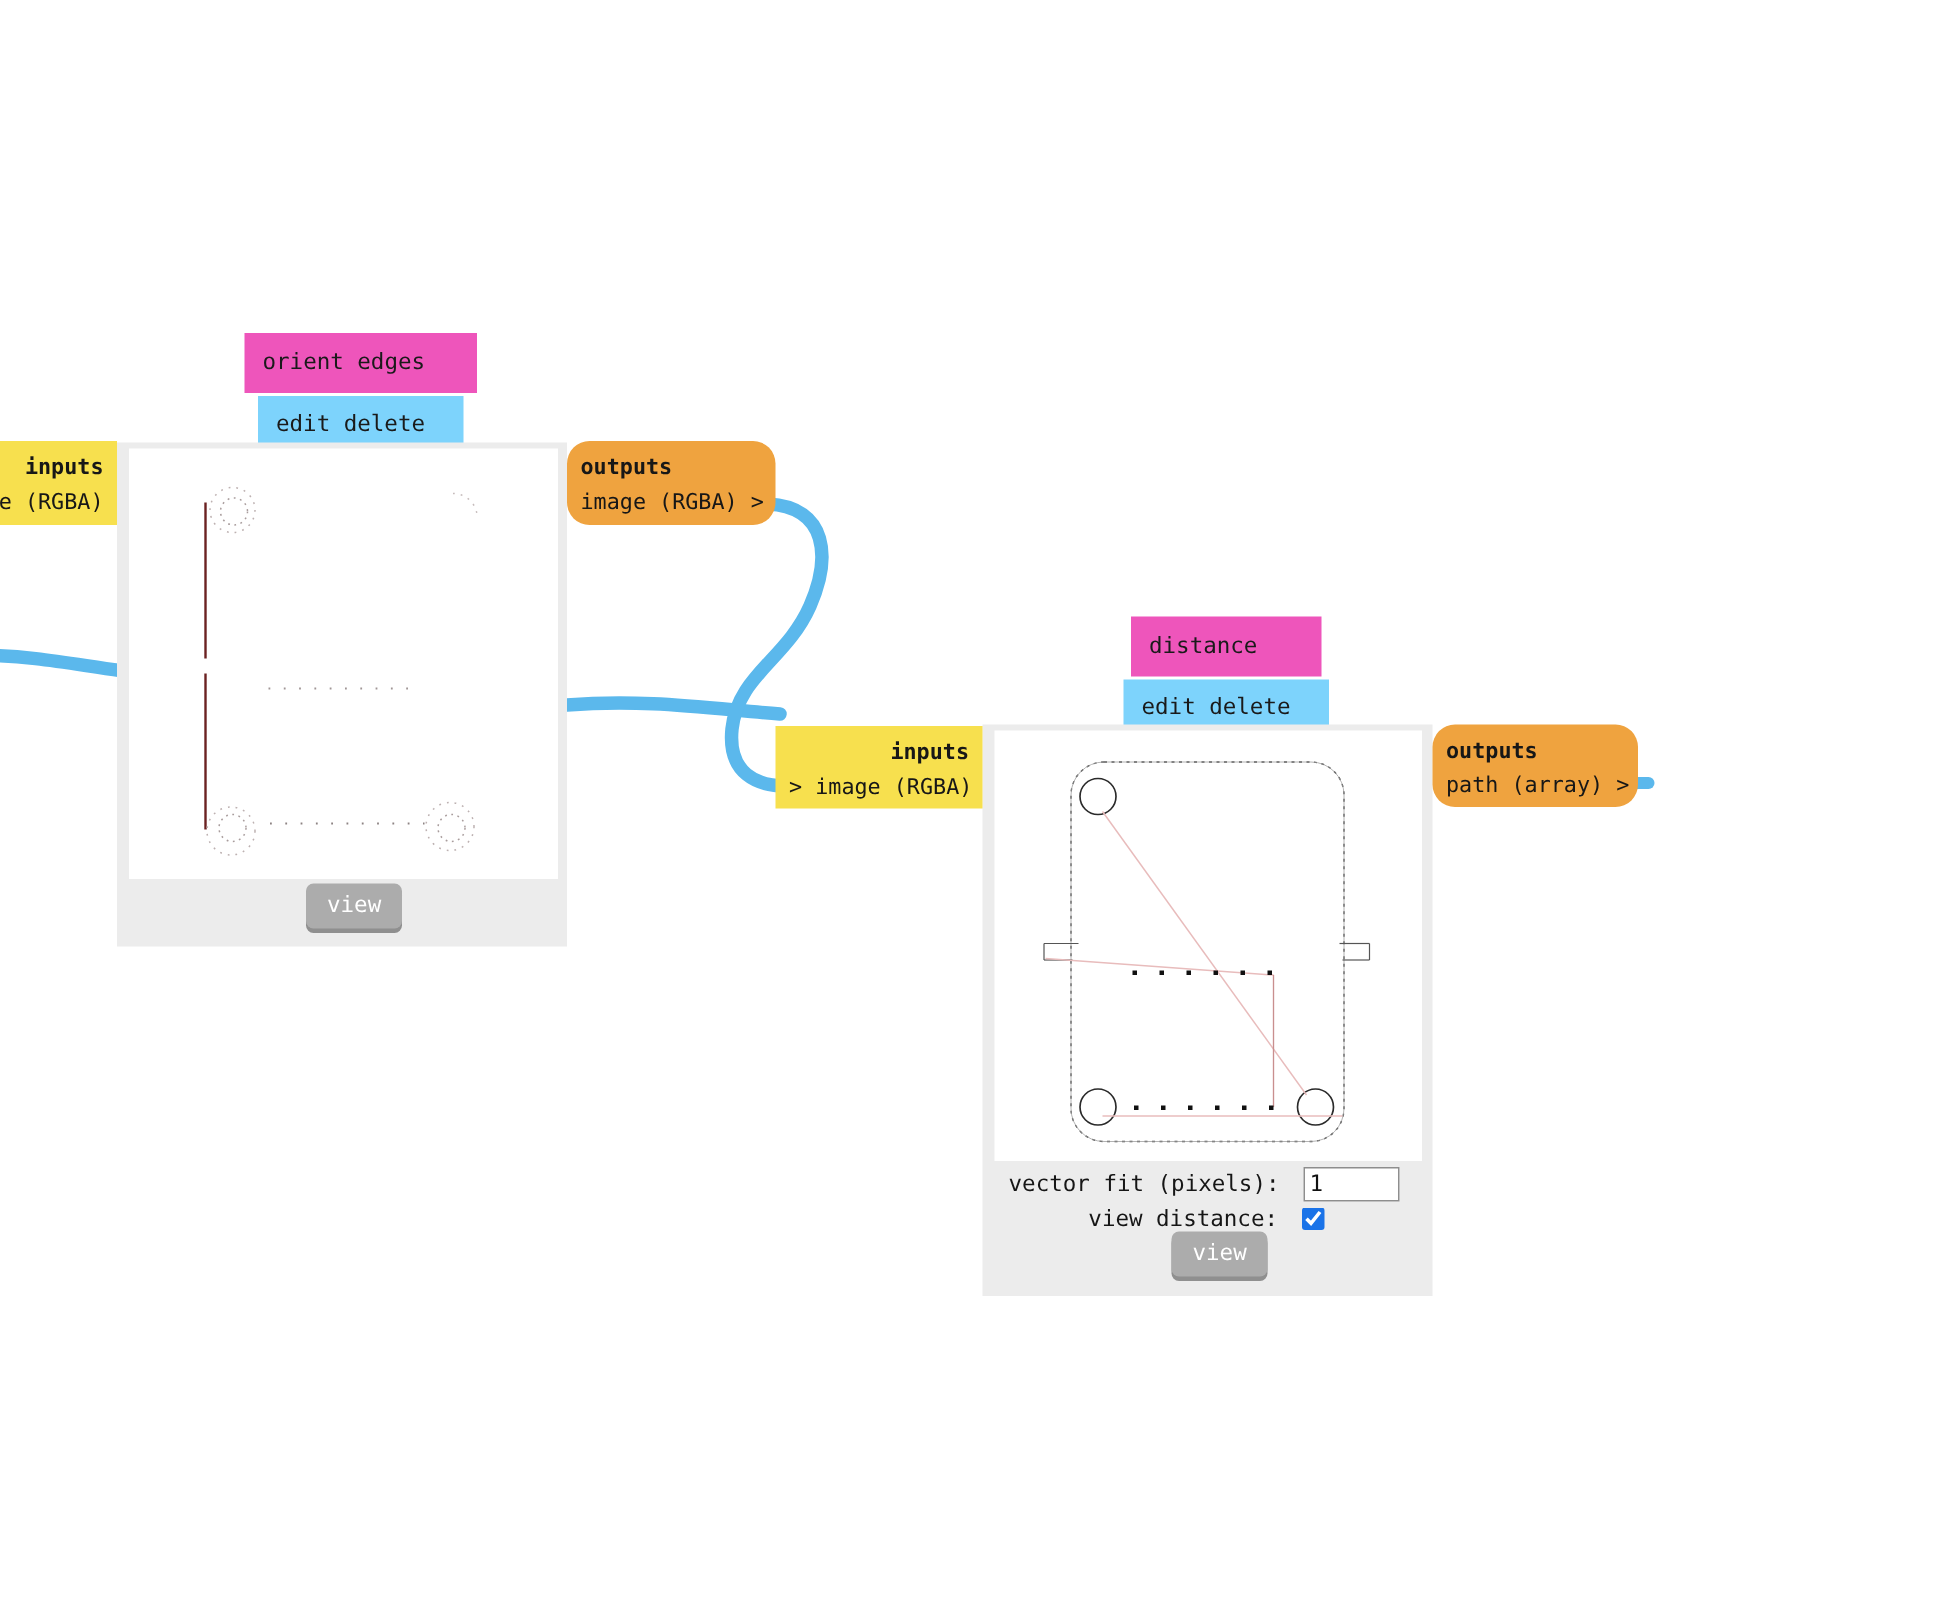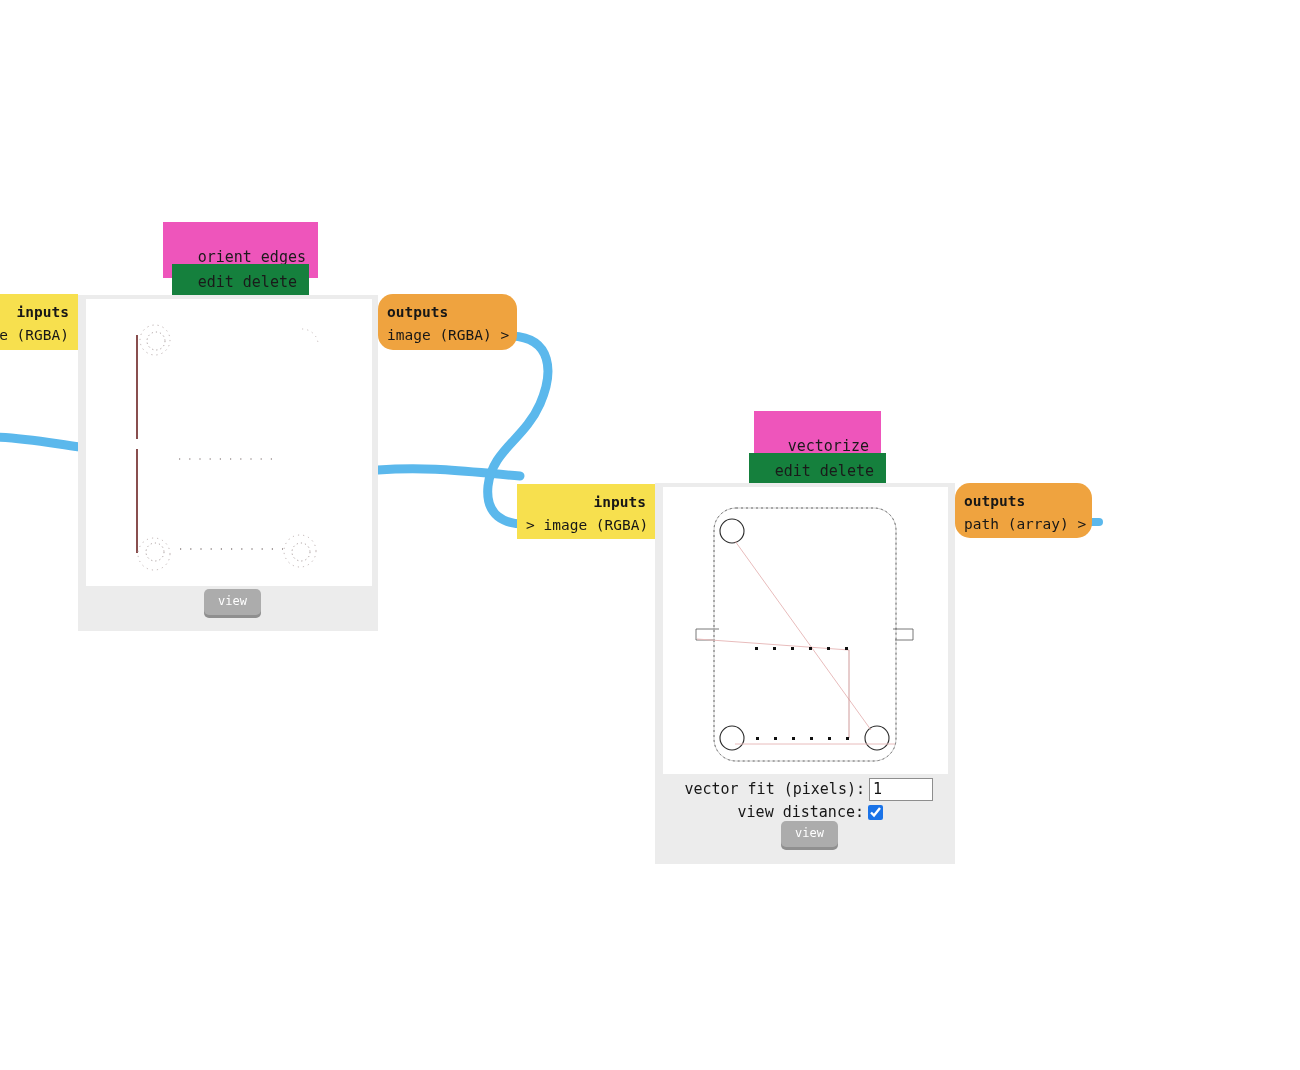--- a/index.html
+++ b/index.html
@@ -33,34 +33,34 @@
   .node {
     position: absolute;
     z-index: 2;
   }
   .node-title {
     position: absolute;
     background: #ee55bb;
     color: #1a1a1a;
     font-size: 15px;
     line-height: 1;
-    padding: 28px 12px 13px 12px;
-    white-space: nowrap;
-    text-align: right;
+    padding: 12px 12px 13px 12px;
+    white-space: nowrap;
+    text-align: left;
     letter-spacing: 0px;
   }
   .node-actions {
     position: absolute;
-    background: #15803d;
+    background: #7dd3fc;
     color: #1a1a1a;
     font-size: 15px;
     line-height: 1;
     padding: 11px 12px 12px 12px;
     white-space: nowrap;
-    text-align: right;
+    text-align: left;
   }
   .node-actions span {
     cursor: pointer;
   }
   .node-body {
     position: absolute;
     background: #ececec;
     box-sizing: border-box;
   }
   .preview {
@@ -95,36 +95,36 @@
     display: block;
     color: #171717;
   }
   .btn-view {
     position: absolute;
     background: #acacac;
     color: #ffffff;
     border: none;
     border-radius: 5px;
     font-family: "DejaVu Sans Mono", "Liberation Mono", monospace;
-    font-size: 12px;
+    font-size: 15px;
     padding: 6px 14px 7px 14px;
     box-shadow: 0 3px 0 #8f8f8f;
     cursor: pointer;
     line-height: 1.1;
   }
   .param-row {
     position: absolute;
     font-size: 15px;
     color: #161616;
     display: flex;
     align-items: center;
     justify-content: flex-end;
     white-space: nowrap;
   }
-  .param-label { margin-right: 4px; }
+  .param-label { margin-right: 16px; }
   .param-input {
     font-family: "DejaVu Sans Mono", "Liberation Mono", monospace;
     font-size: 15px;
     width: 56px;
     height: 19px;
     padding: 1px 3px;
     border: 1px solid #8e8e8e;
     background: #ffffff;
     color: #111;
     box-sizing: content-box;
@@ -198,21 +198,21 @@
 
     <div class="ports outputs" style="left:378px; top:294px; width:139px; height:56px;">
       <span class="ptitle">outputs</span>
       <span class="pitem">image (RGBA) &gt;</span>
     </div>
   </div>
 
   <div class="node" style="left:0; top:0;">
 
     <div class="node-title" style="left:754px; top:411px; width:103px;">
-      <span>vectorize</span>
+      <span>distance</span>
     </div>
 
     <div class="node-actions" style="left:749px; top:453px; width:113px;">
       <span>edit</span><span>&nbsp;</span><span>delete</span>
     </div>
 
     <div class="node-body" style="left:655px; top:483px; width:300px; height:381px;"></div>
 
     <div class="preview" style="left:663px; top:487px; width:285px; height:287px;">
       <svg width="285" height="287" viewBox="0 0 285 287" xmlns="http://www.w3.org/2000/svg">

